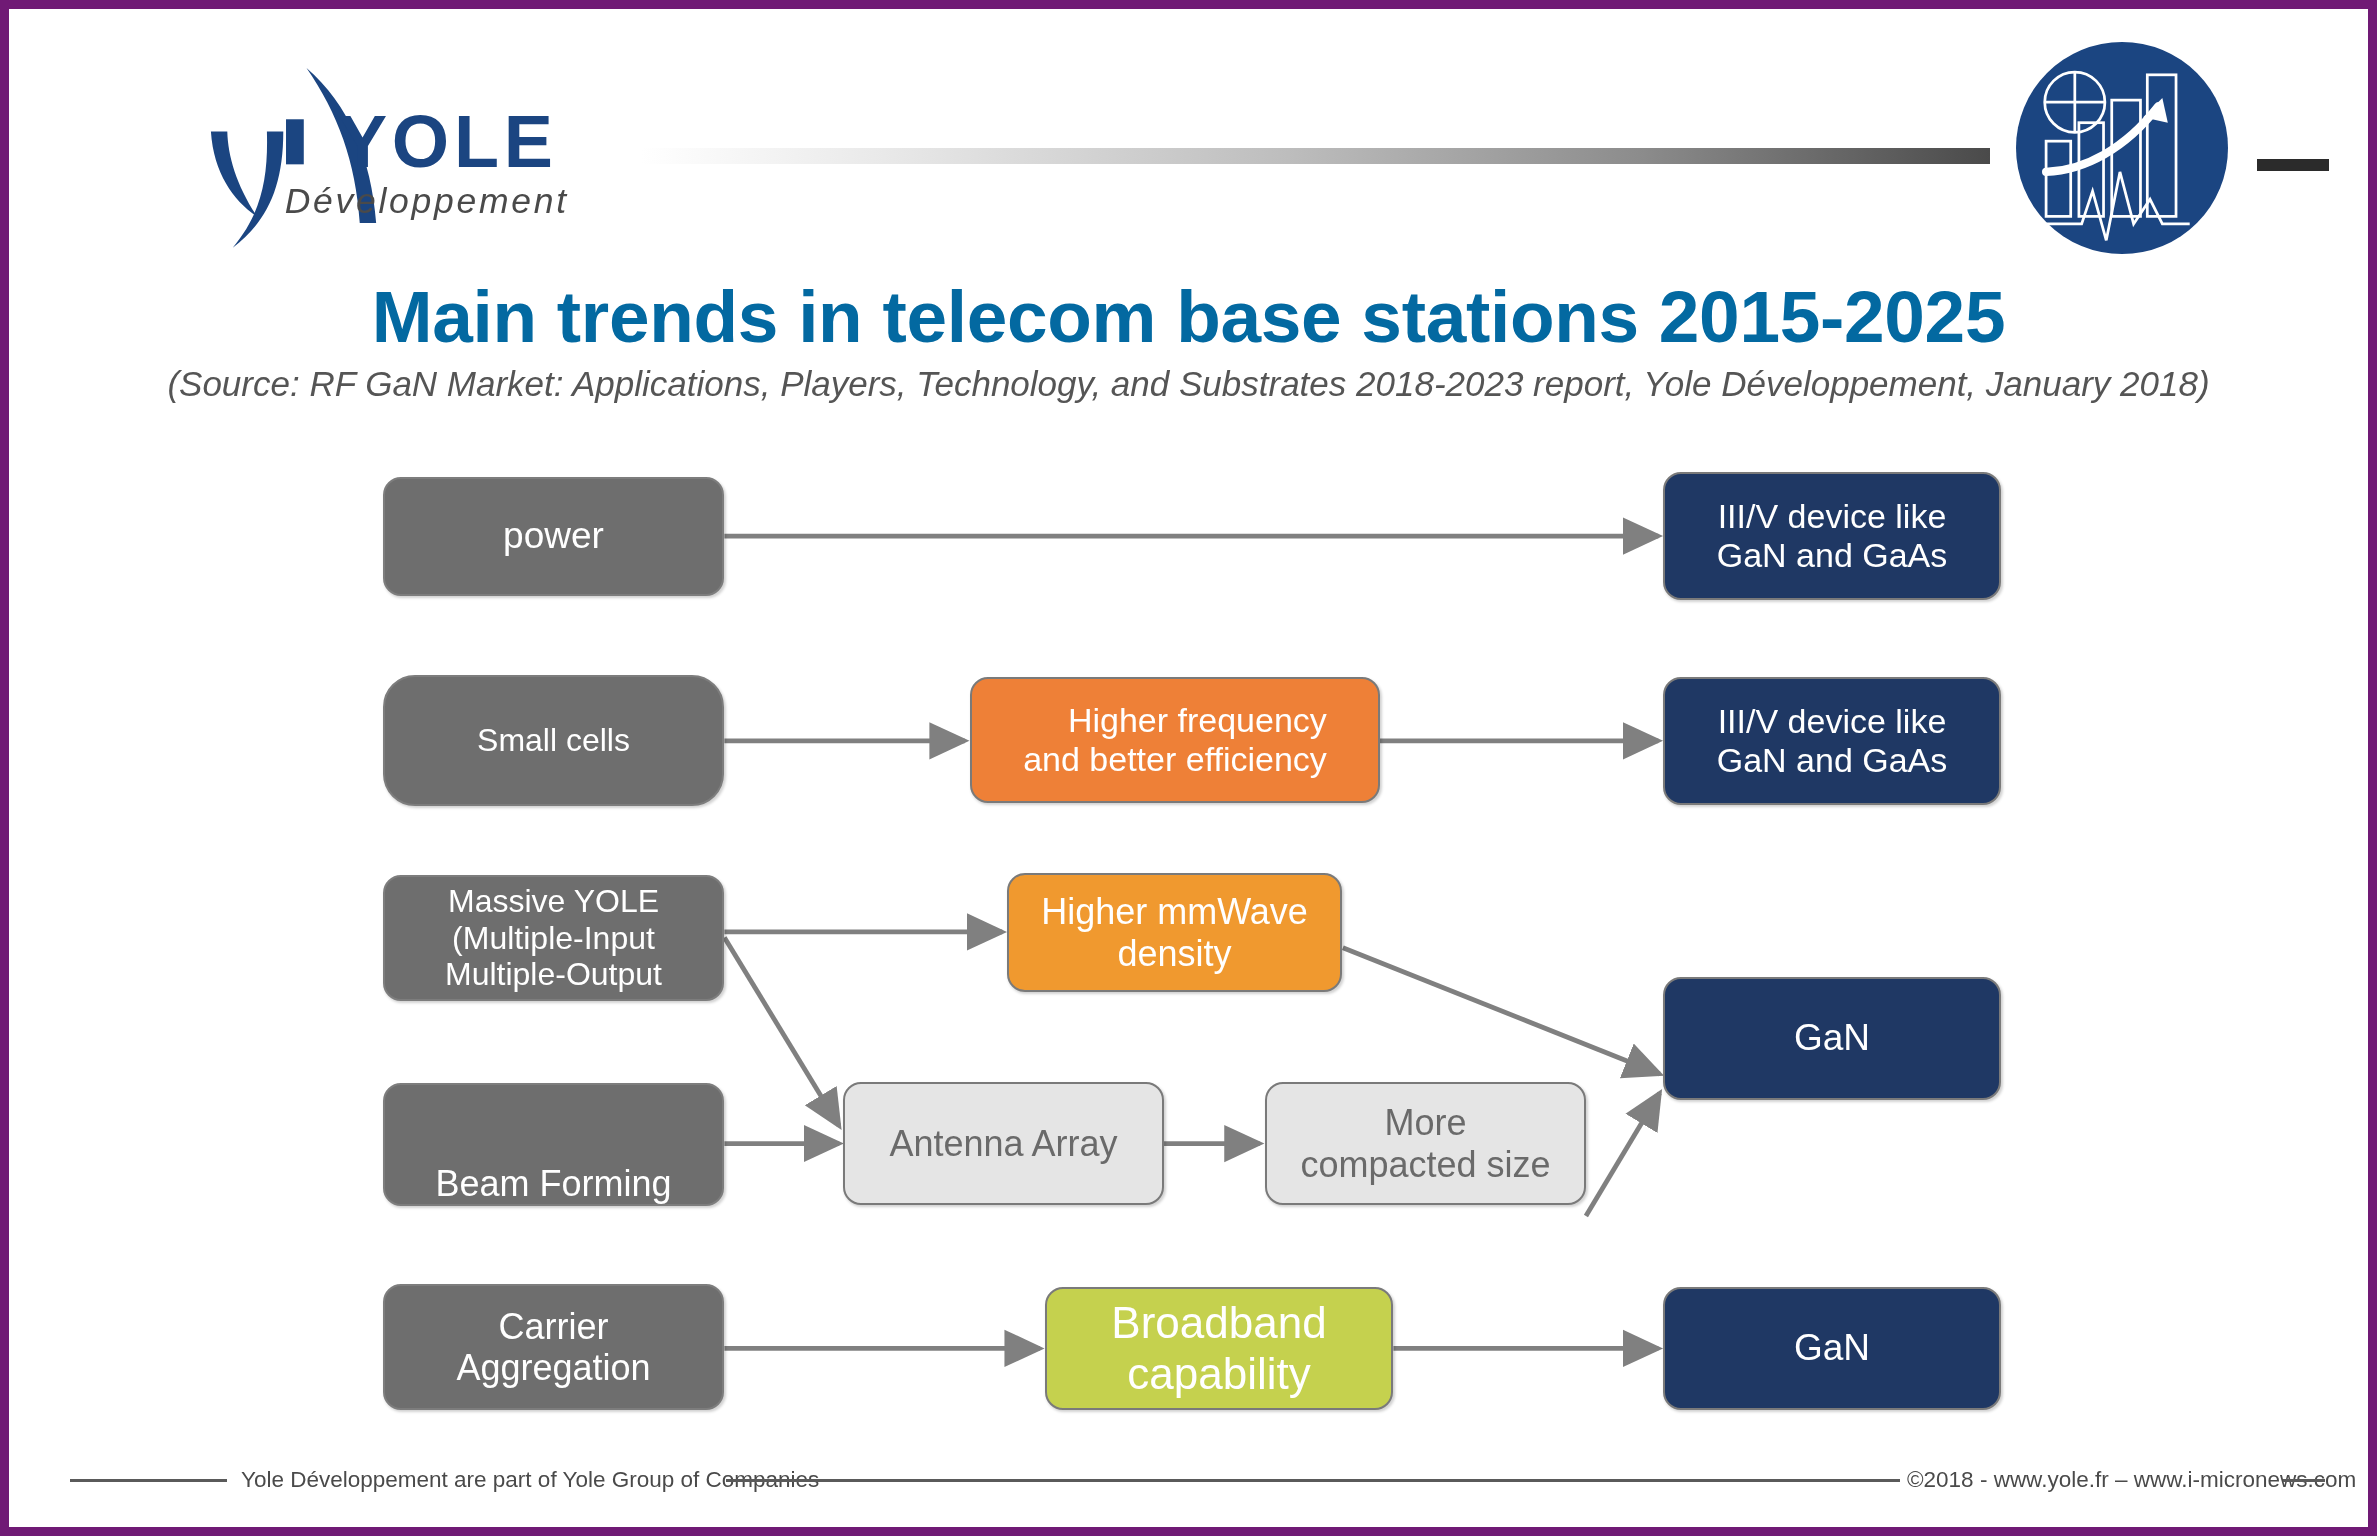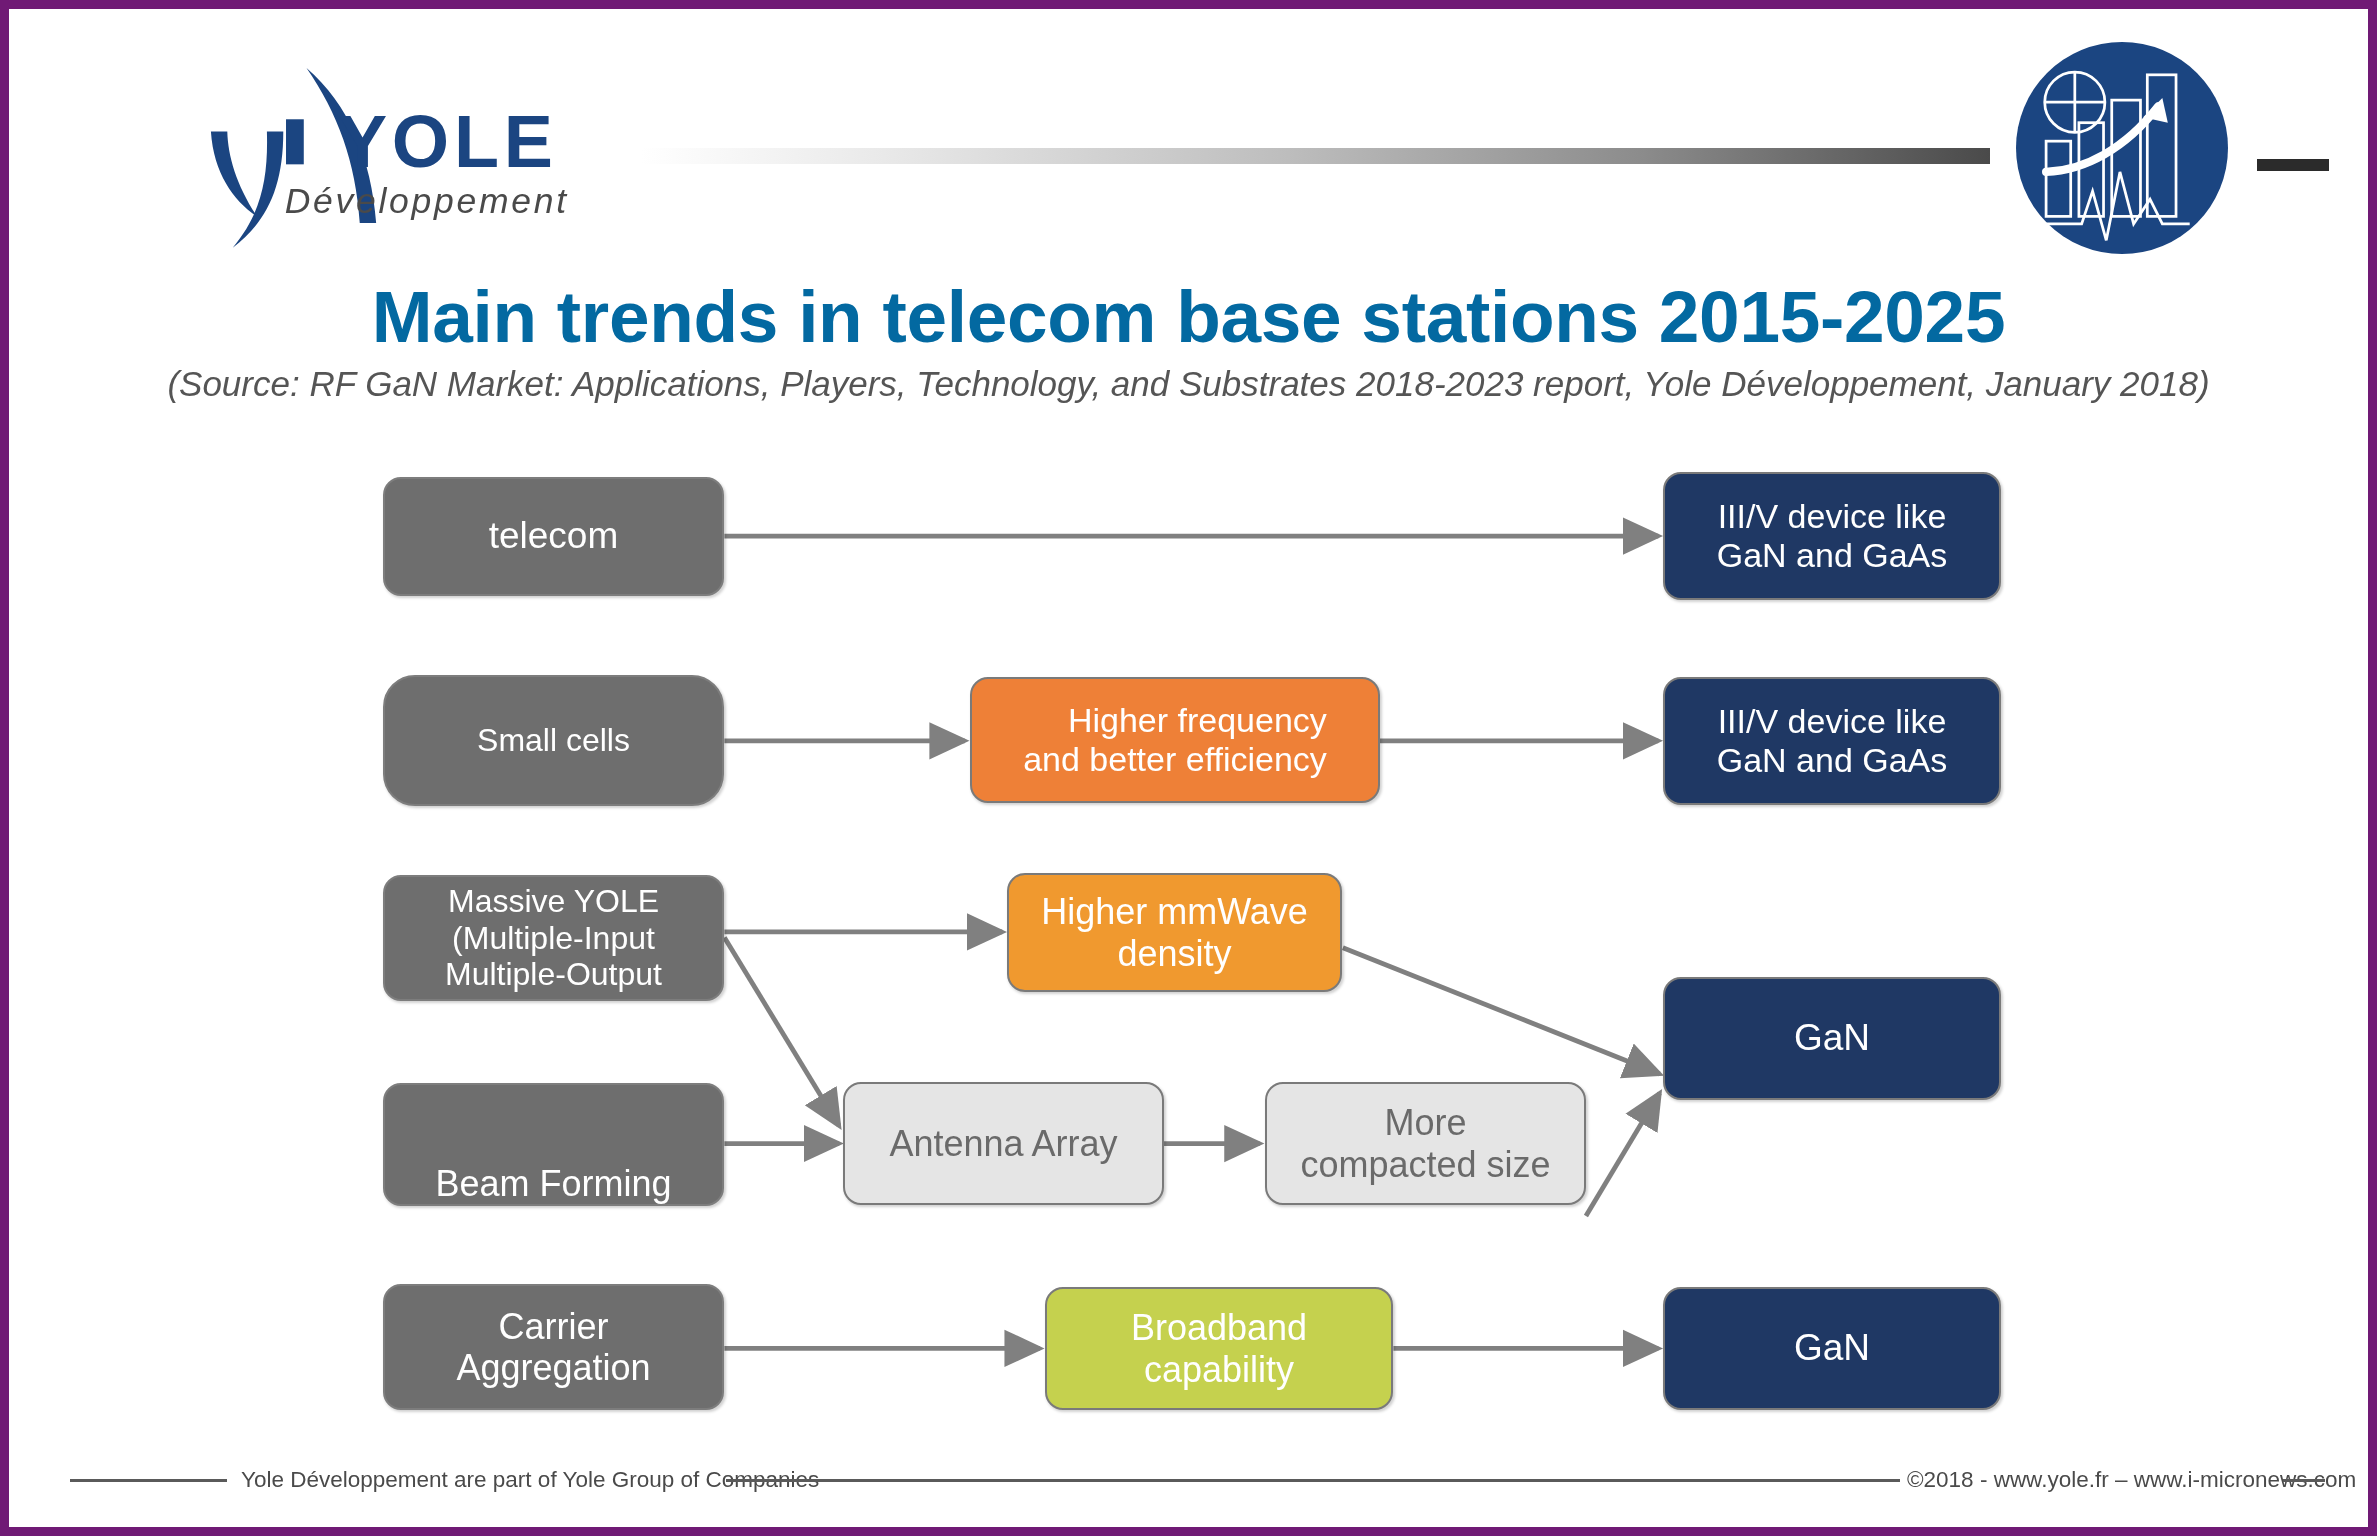--- a/index.html
+++ b/index.html
@@ -164,21 +164,21 @@
 
         <line x1="2310" y1="1768" x2="2418" y2="1588"></line>
 
         <line x1="1048" y1="1962" x2="1510" y2="1962"></line>
 
         <line x1="2028" y1="1962" x2="2416" y2="1962"></line>
       </g>
     </svg>
 
     <div class="node n-gray" style="left:374px;top:468px;width:341px;height:119px;font-size:37px;">
-      <span>telecom</span>
+      <span>power</span>
     </div>
 
     <div class="node n-gray" style="left:374px;top:666px;width:341px;height:131px;font-size:32px;border-radius:32px;">
       <span>Small cells</span>
     </div>
 
     <div class="node n-gray overflow" style="left:374px;top:866px;width:341px;height:126px;font-size:32px;">
       <span>Massive YOLE
 (Multiple-Input
 Multiple-Output</span>
@@ -205,21 +205,21 @@
 
     <div class="node n-yellow" style="left:834px;top:1073px;width:321px;height:123px;font-size:36px;">
       <span>Antenna Array</span>
     </div>
 
     <div class="node n-yellow" style="left:1256px;top:1073px;width:321px;height:123px;font-size:36px;">
       <span>More
 compacted size</span>
     </div>
 
-    <div class="node n-green" style="left:1036px;top:1278px;width:348px;height:123px;font-size:36px;text-align:center;">
+    <div class="node n-green" style="left:1036px;top:1278px;width:348px;height:123px;font-size:44px;text-align:center;">
       <span>Broadband
 capability</span>
     </div>
 
     <div class="node n-navy" style="left:1654px;top:463px;width:338px;height:128px;font-size:34px;">
       <span>III/V device like
 GaN and GaAs</span>
     </div>
 
     <div class="node n-navy" style="left:1654px;top:668px;width:338px;height:128px;font-size:34px;">

